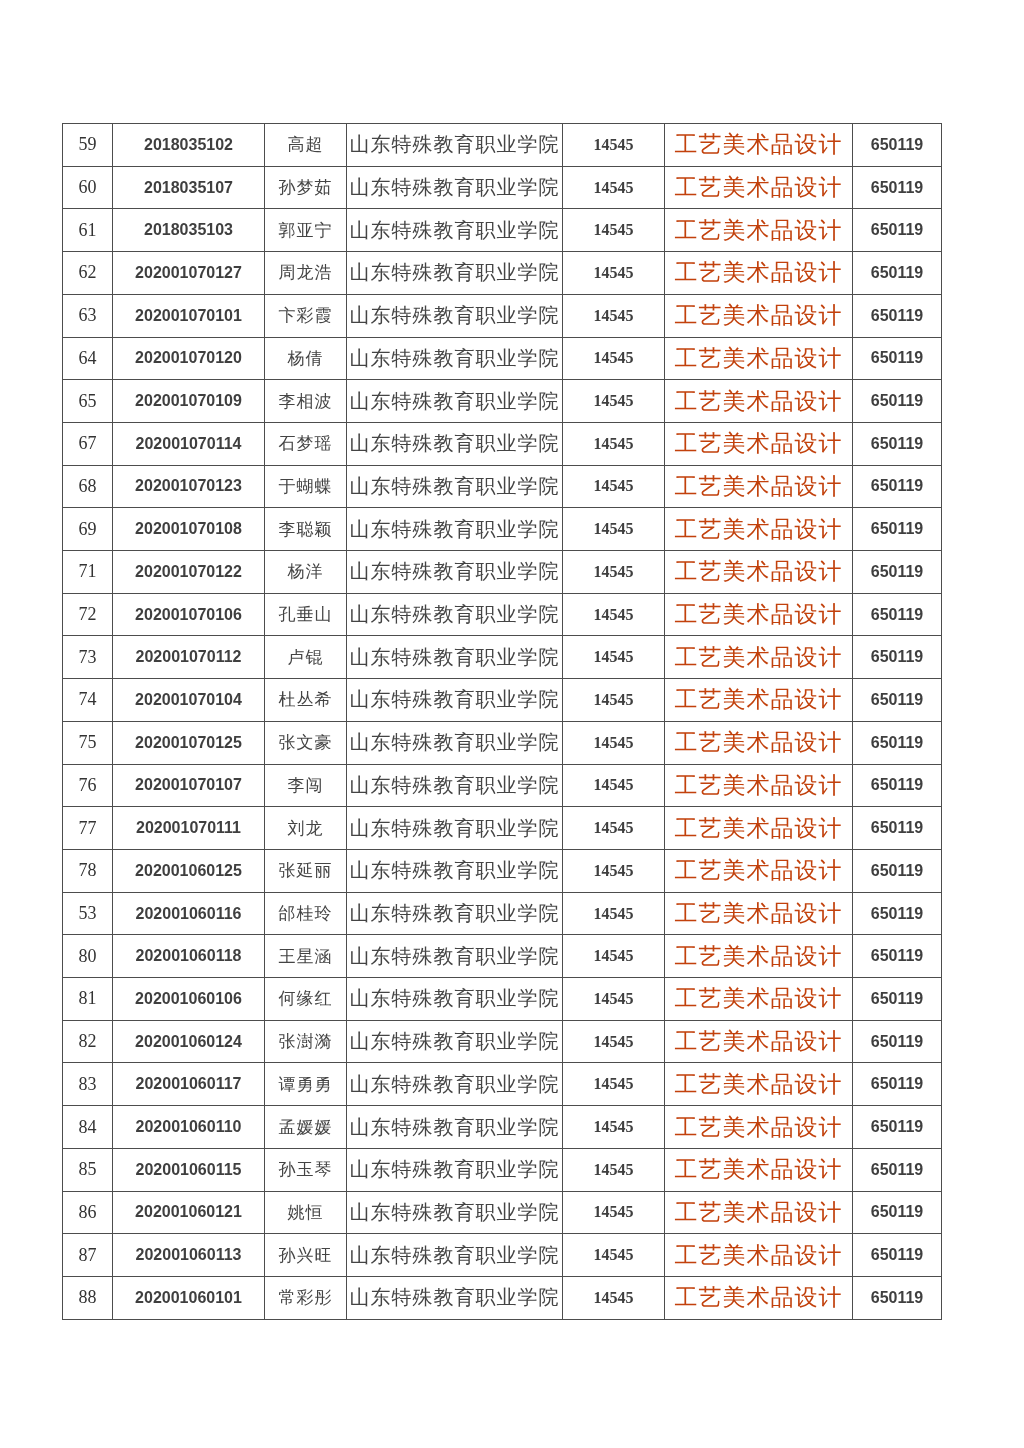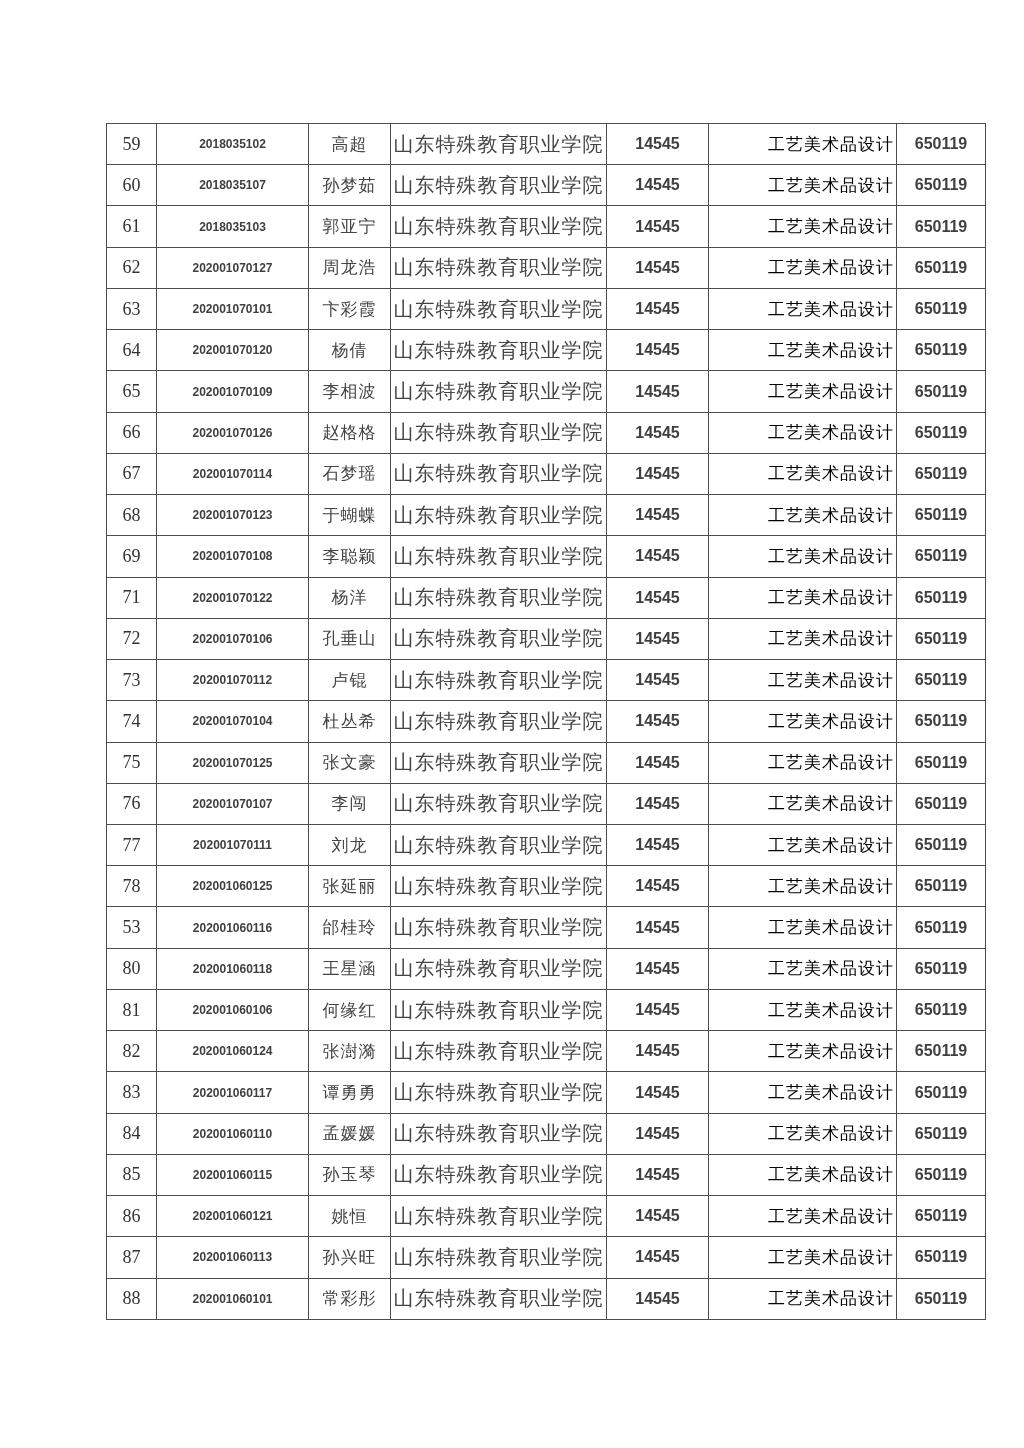--- a/index.html
+++ b/index.html
@@ -16,71 +16,69 @@
     font-family: "Liberation Serif", serif;
   }
   .roster-table {
     position: absolute;
     left: 62px;
     top: 123px;
     width: 879px;
     height: 1197px;
     border-collapse: collapse;
     table-layout: fixed;
-    margin-left: 44px;
   }
   .roster-table td {
     border: 1px solid #4d4d4d;
     text-align: center;
     vertical-align: middle;
     padding: 0 2px;
     overflow: hidden;
     white-space: nowrap;
   }
   
   .roster-table td.c0 {
     font-family: "Liberation Serif", serif;
     font-size: 18px;
     color: #333333;
   }
   
   .roster-table td.c1 {
     font-family: "Liberation Sans", sans-serif;
-    font-size: 12px;
+    font-size: 16px;
     font-weight: 700;
     color: #3f3f3f;
   }
   
   .roster-table td.c2 {
     font-family: "Liberation Serif", serif;
     font-size: 17px;
     color: #444444;
     letter-spacing: 1px;
   }
   
   .roster-table td.c3 {
     font-family: "Liberation Serif", serif;
     font-size: 20px;
     color: #444444;
     letter-spacing: 1px;
   }
   
   .roster-table td.c4 {
-    font-family: Liberation Sans, sans-serif;
+    font-family: Liberation Serif, serif;
     font-size: 16px;
     font-weight: 700;
     color: #3f3f3f;
   }
   
   .roster-table td.c5 {
     font-family: "Liberation Serif", serif;
-    font-size: 17px;
-    color: #000000;
+    font-size: 23px;
+    color: #c2410c;
     letter-spacing: 1px;
-    text-align: right;
   }
   
   .roster-table td.c6 {
     font-family: "Liberation Sans", sans-serif;
     font-size: 16px;
     font-weight: 700;
     color: #3f3f3f;
   }
 </style>
 </head>
@@ -155,29 +153,20 @@
         <tr>
           <td class="c0">65</td>
           <td class="c1">202001070109</td>
           <td class="c2">李相波</td>
           <td class="c3">山东特殊教育职业学院</td>
           <td class="c4">14545</td>
           <td class="c5">工艺美术品设计</td>
           <td class="c6">650119</td>
         </tr>
         <tr>
-          <td class="c0">66</td>
-          <td class="c1">202001070126</td>
-          <td class="c2">赵格格</td>
-          <td class="c3">山东特殊教育职业学院</td>
-          <td class="c4">14545</td>
-          <td class="c5">工艺美术品设计</td>
-          <td class="c6">650119</td>
-        </tr>
-        <tr>
           <td class="c0">67</td>
           <td class="c1">202001070114</td>
           <td class="c2">石梦瑶</td>
           <td class="c3">山东特殊教育职业学院</td>
           <td class="c4">14545</td>
           <td class="c5">工艺美术品设计</td>
           <td class="c6">650119</td>
         </tr>
         <tr>
           <td class="c0">68</td>

